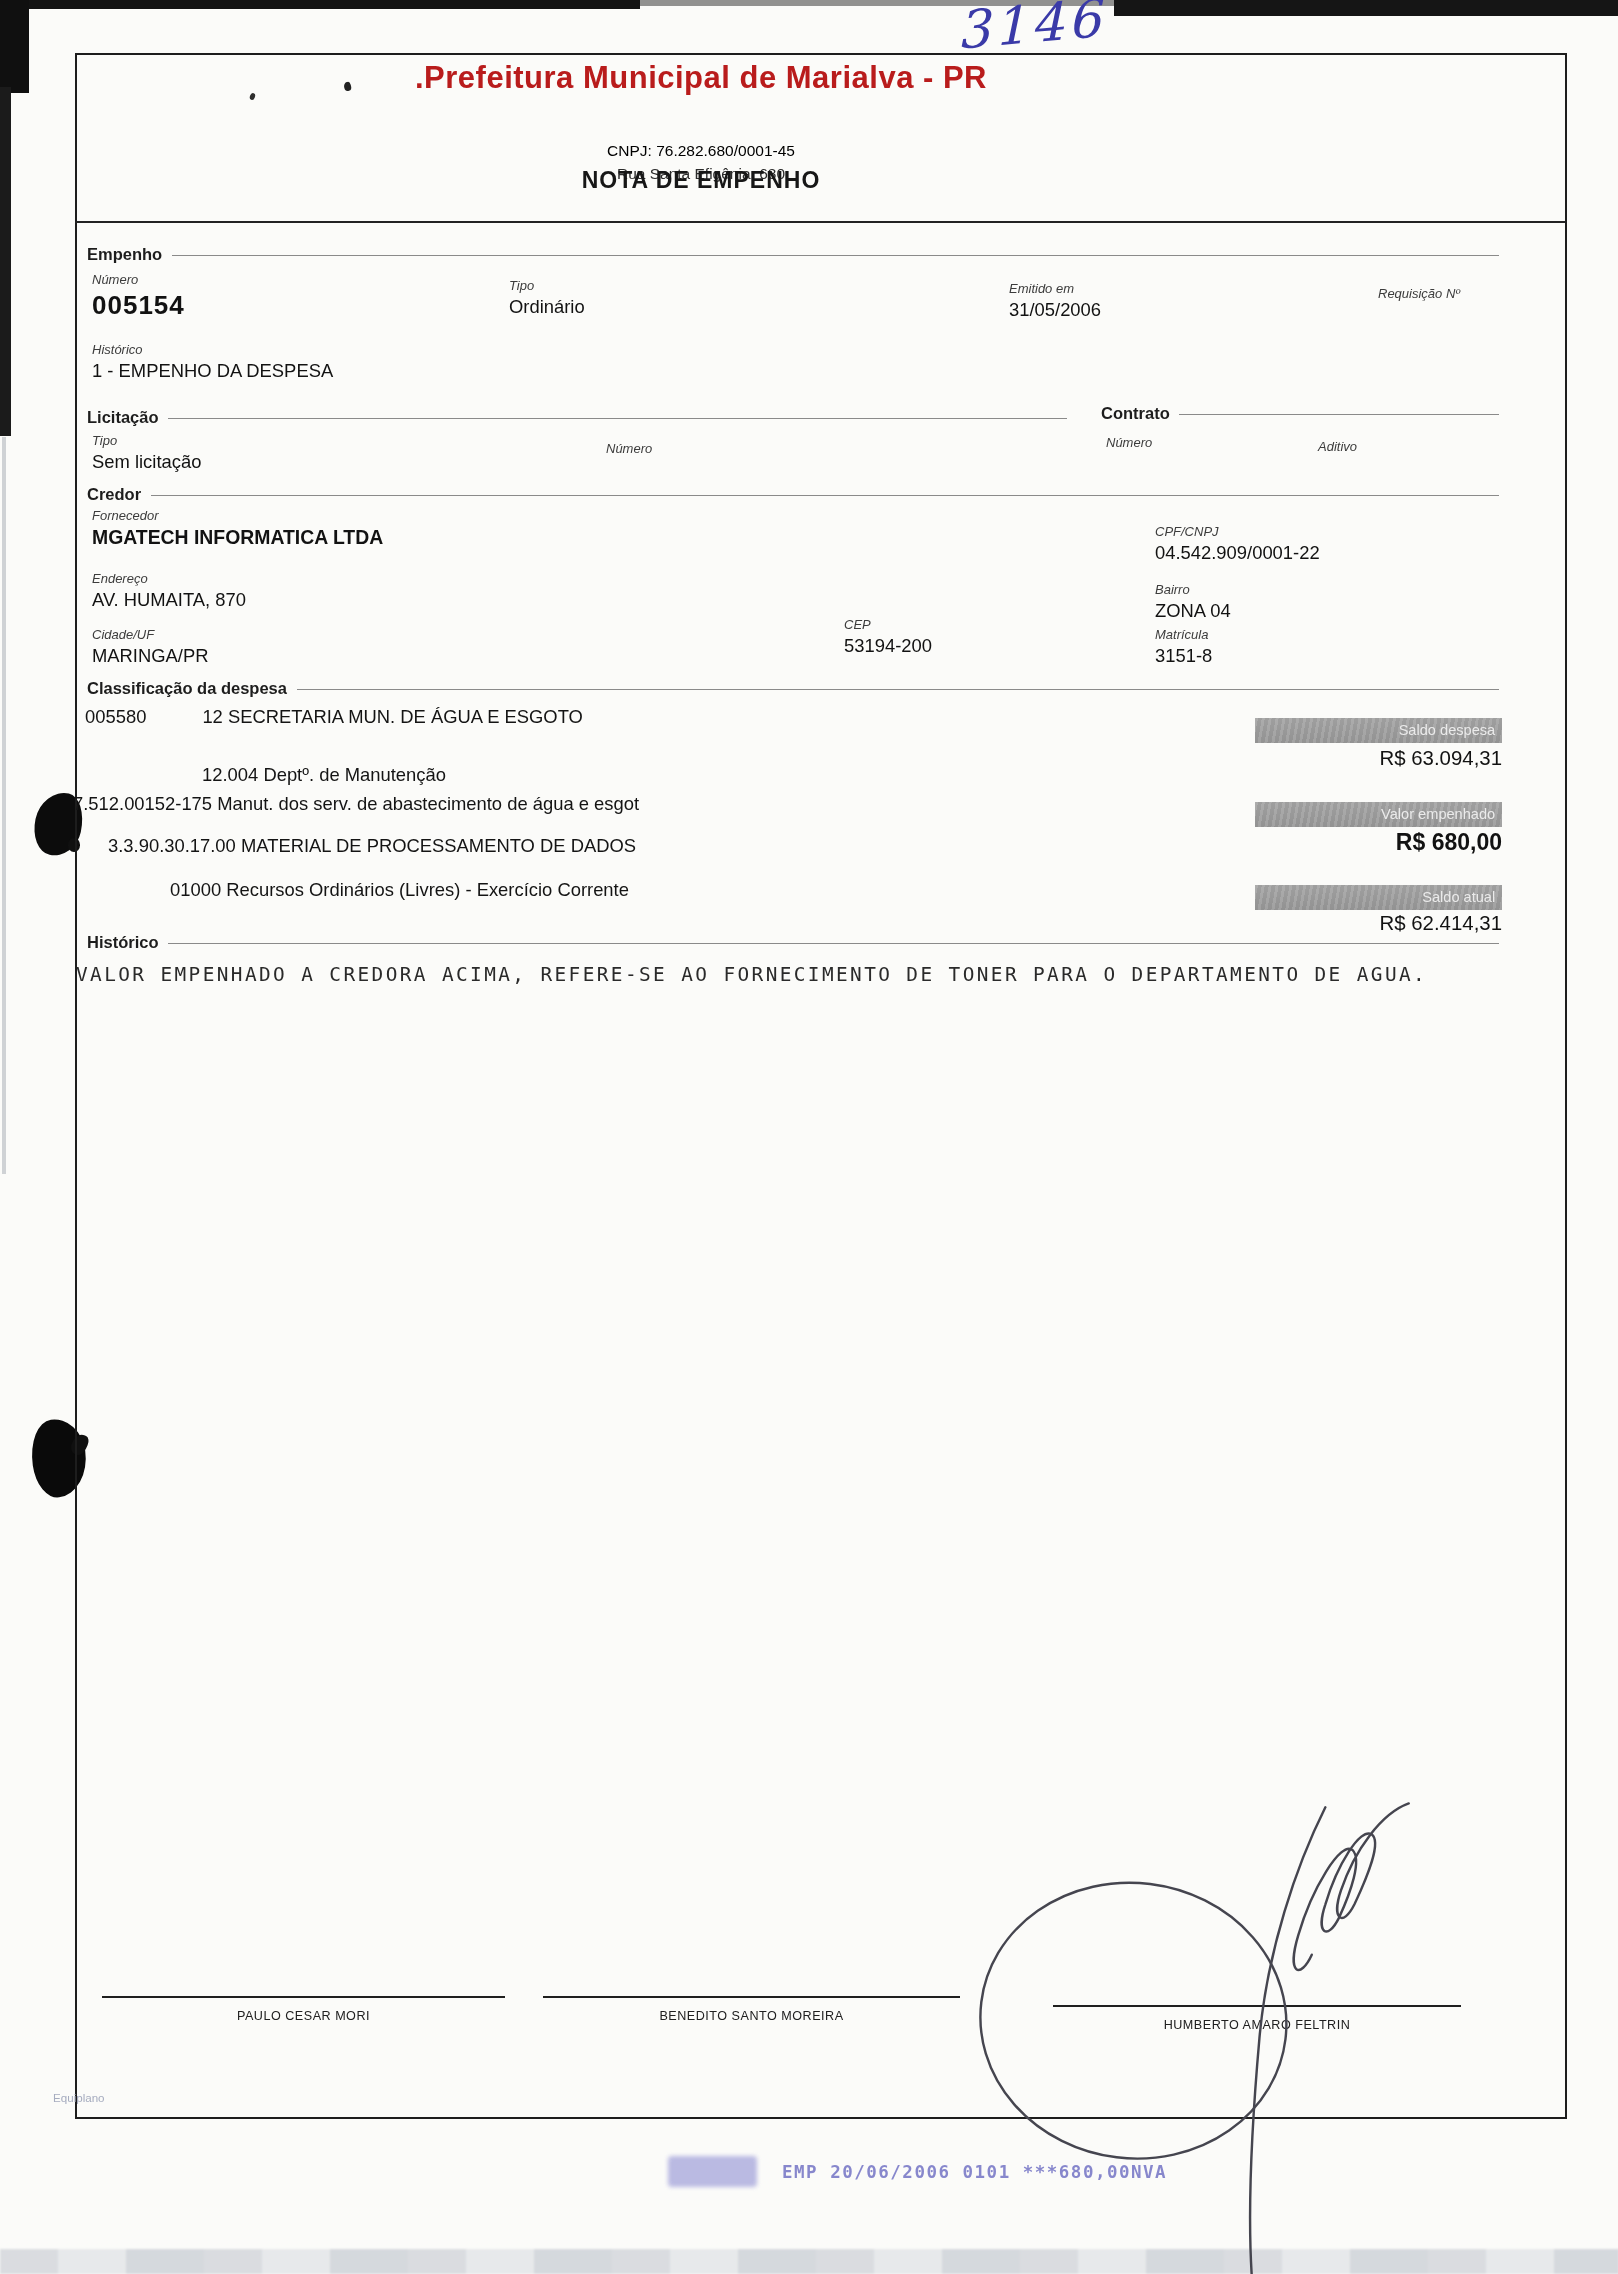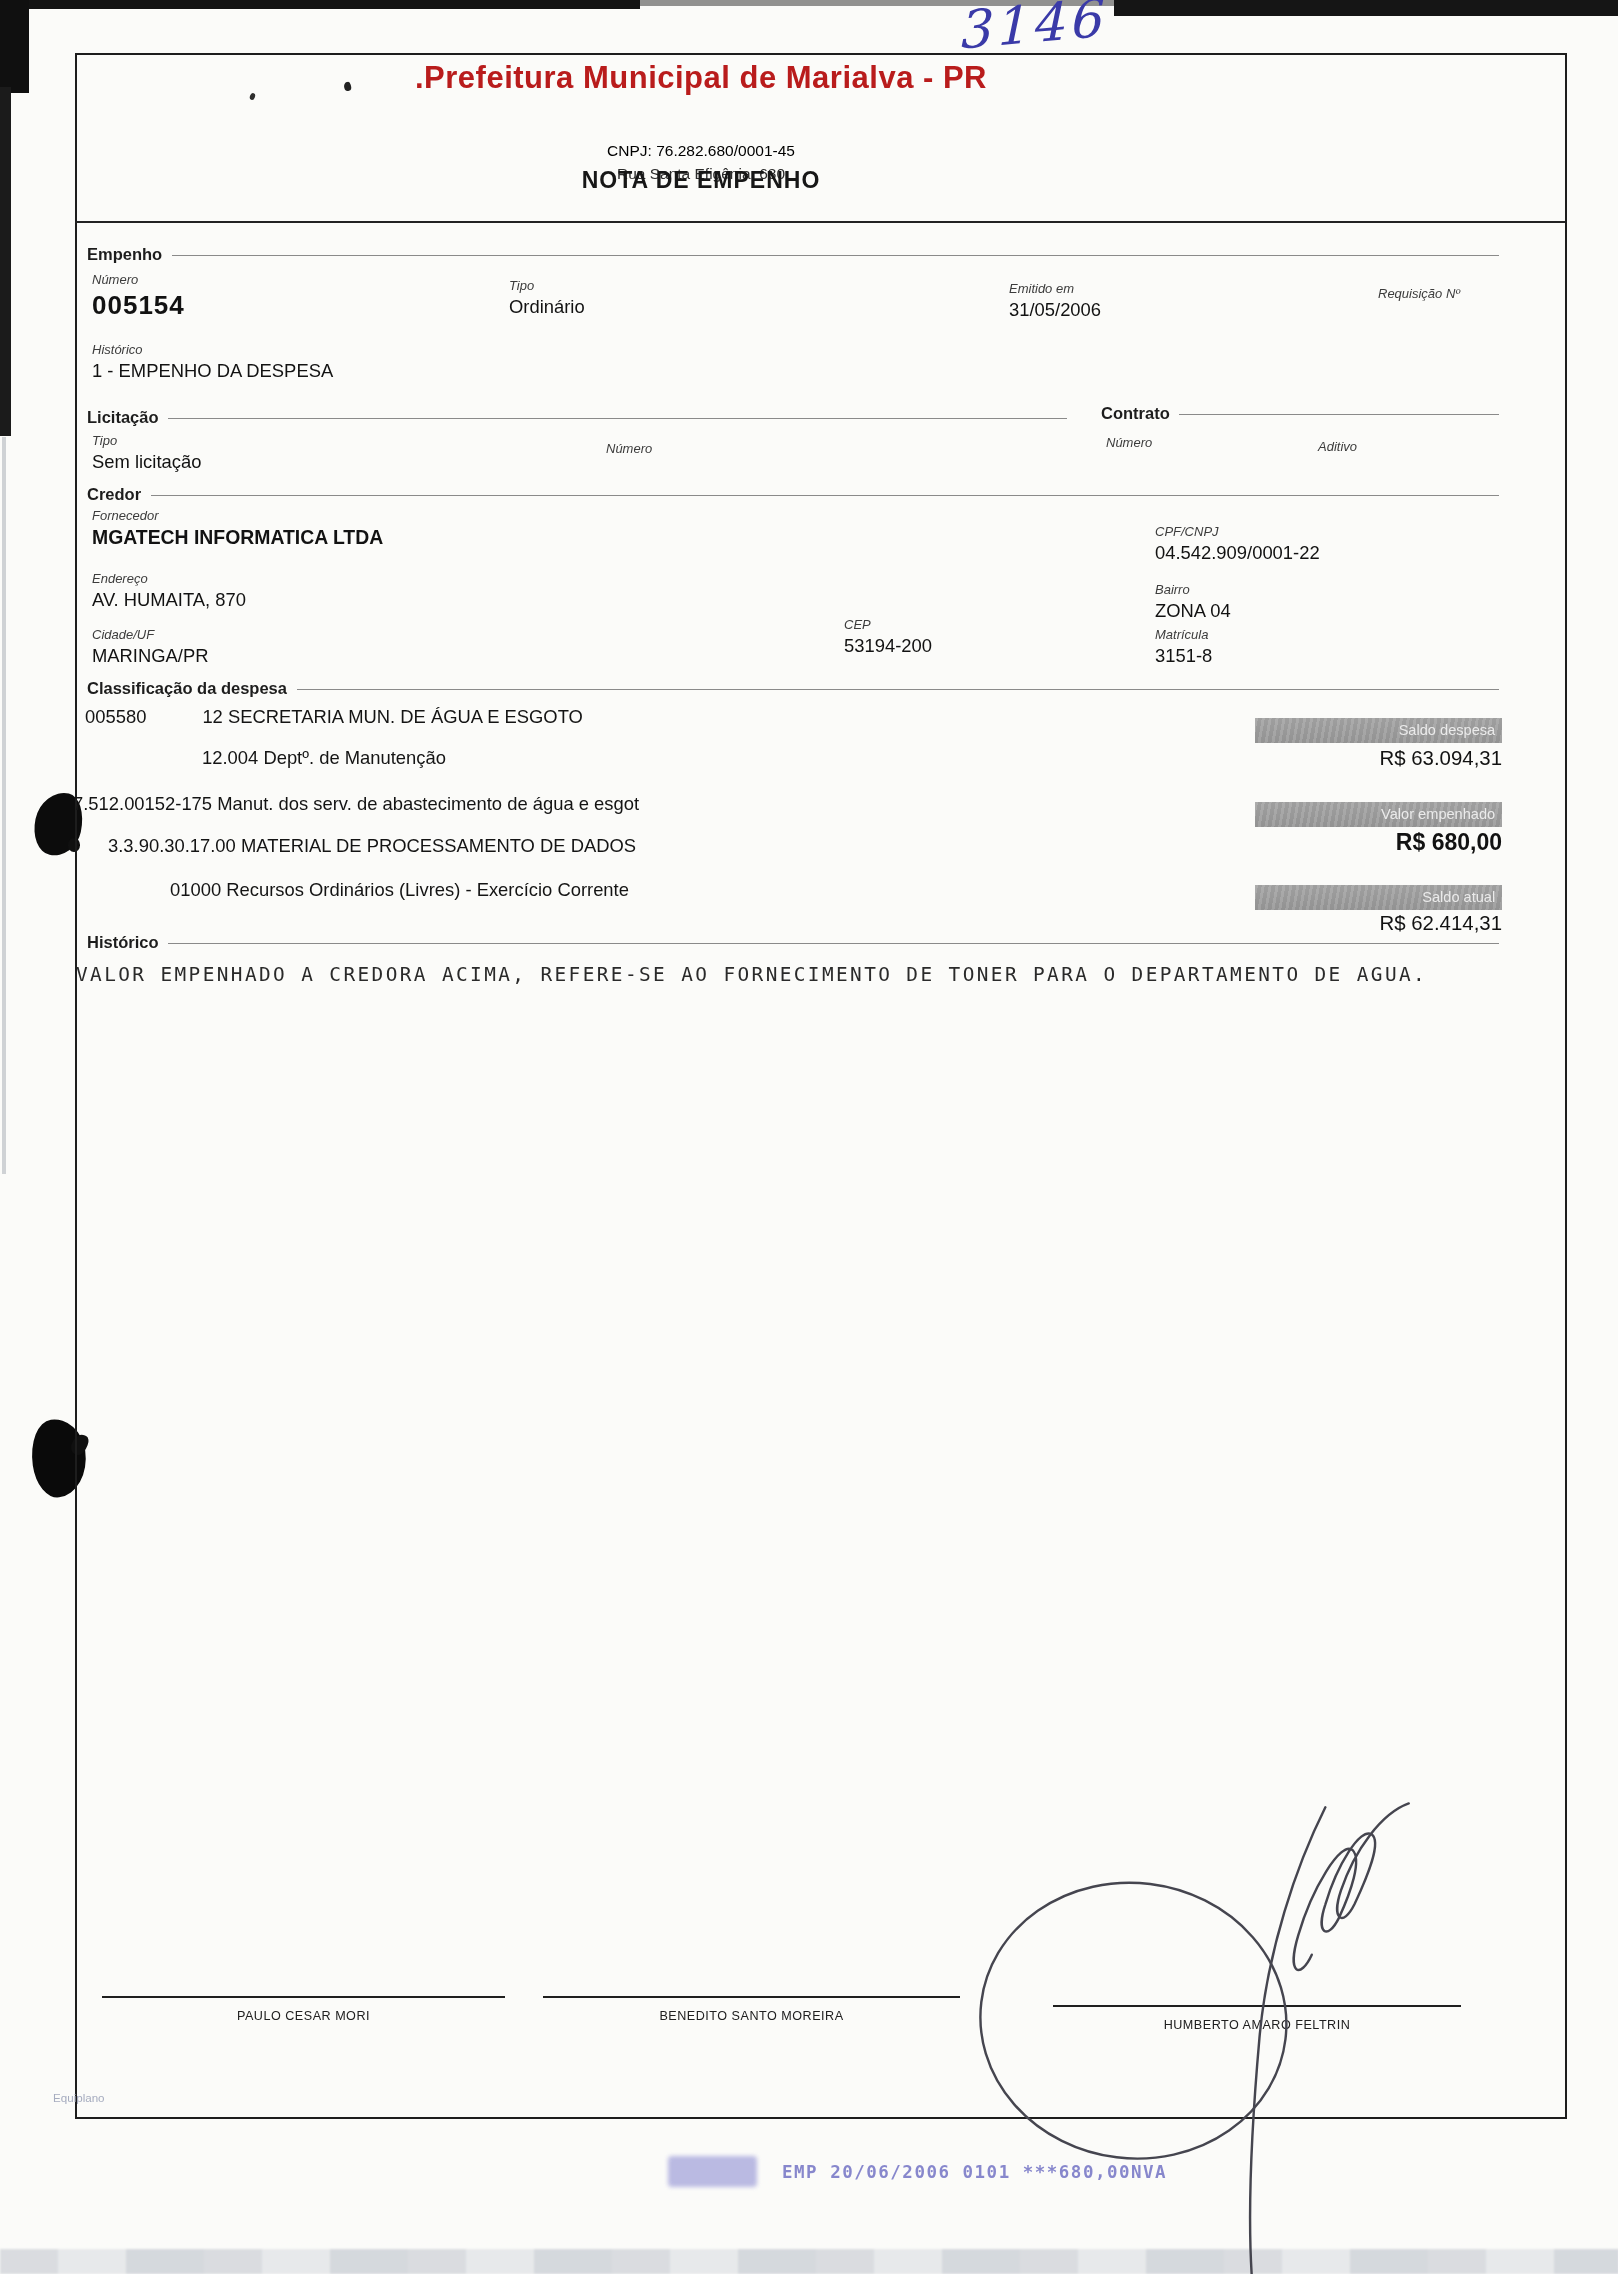--- a/index.html
+++ b/index.html
@@ -172,21 +172,21 @@
     <div class="v">3151-8</div>
   </div>
 
   <div class="section-head" style="left:87px;top:679px;width:1412px;">
     <span class="lbl">Classificação da despesa</span>
     <span class="rule"></span>
   </div>
   <div class="cls-row" style="left:85px;top:706px;">
     <span>005580</span><span class="gap"></span><span>12 SECRETARIA MUN. DE ÁGUA E ESGOTO</span>
   </div>
-  <div class="cls-row" style="left:202px;top:747px;text-align:center;">
+  <div class="cls-row" style="left:202px;top:764px;text-align:center;">
     <span>12.004</span>&nbsp;<span>Deptº. de Manutenção</span>
   </div>
   <div class="cls-row" style="left:73px;top:793px;">
     <span>7.512.00152-175</span>&nbsp;<span>Manut. dos serv. de abastecimento de água e esgot</span>
   </div>
   <div class="cls-row" style="left:108px;top:835px;">
     <span>3.3.90.30.17.00</span>&nbsp;<span>MATERIAL DE PROCESSAMENTO DE DADOS</span>
   </div>
   <div class="cls-row" style="left:170px;top:879px;">
     <span>01000</span>&nbsp;<span>Recursos Ordinários (Livres) - Exercício Corrente</span>

